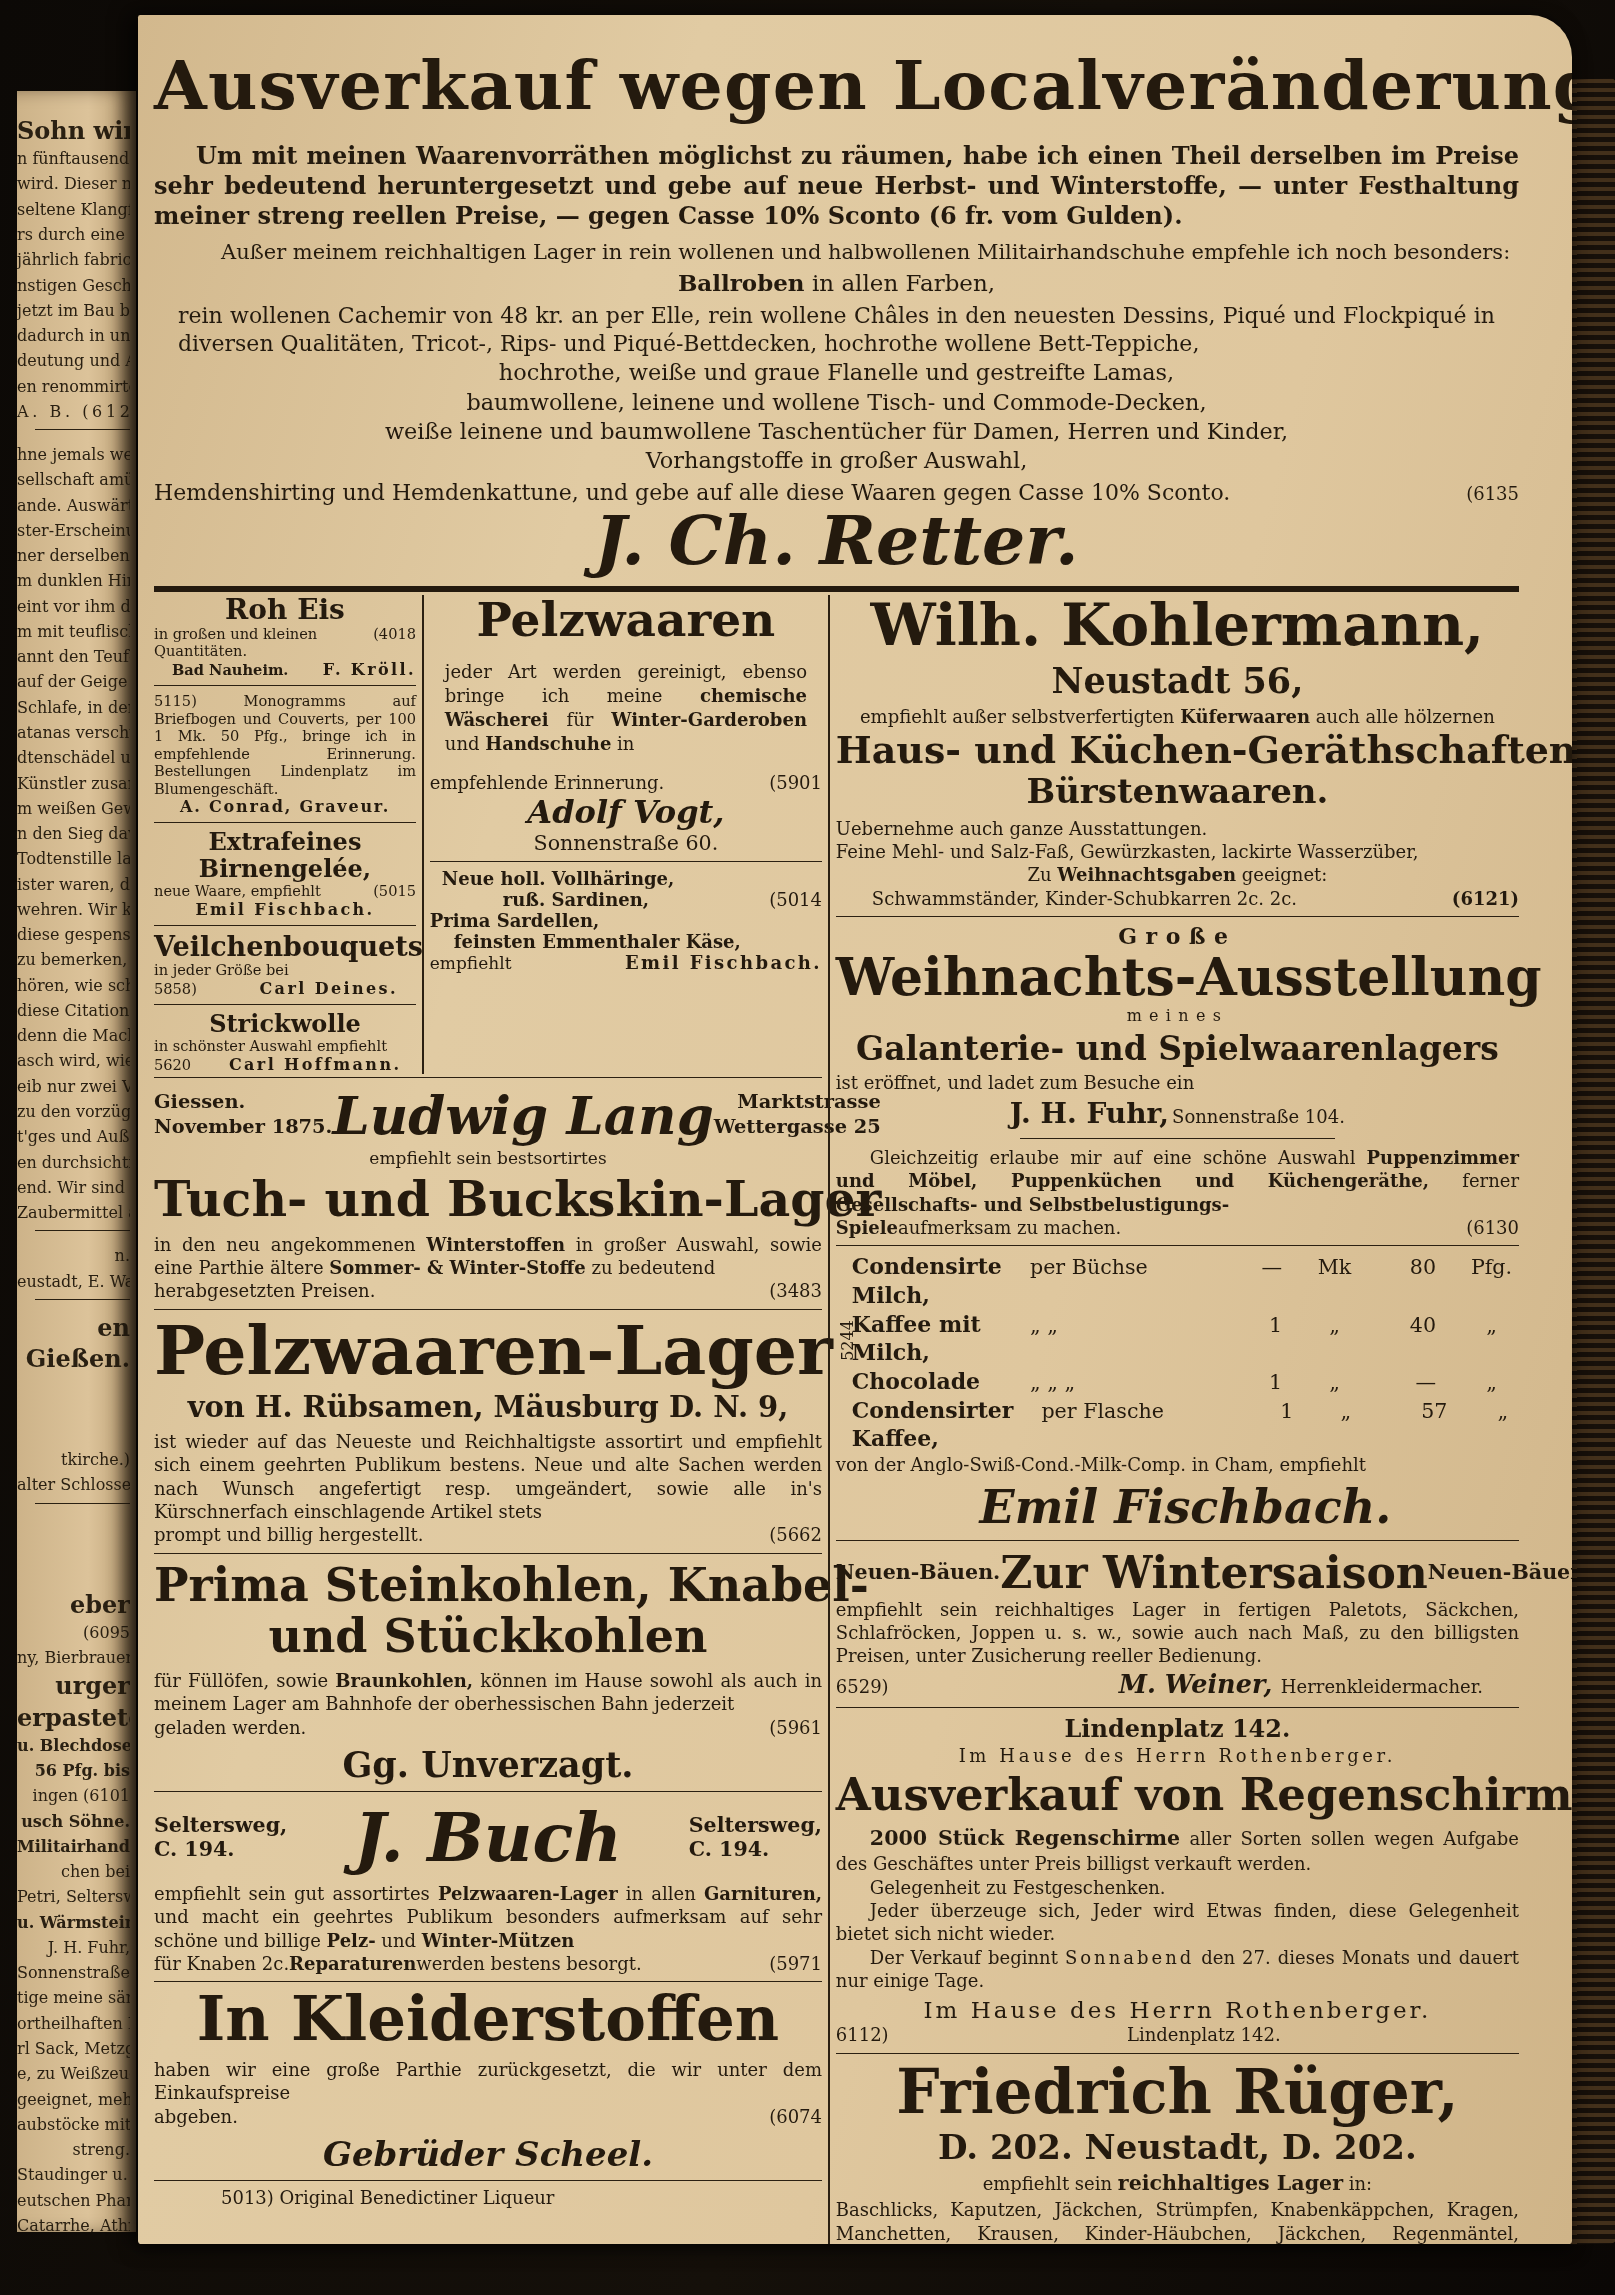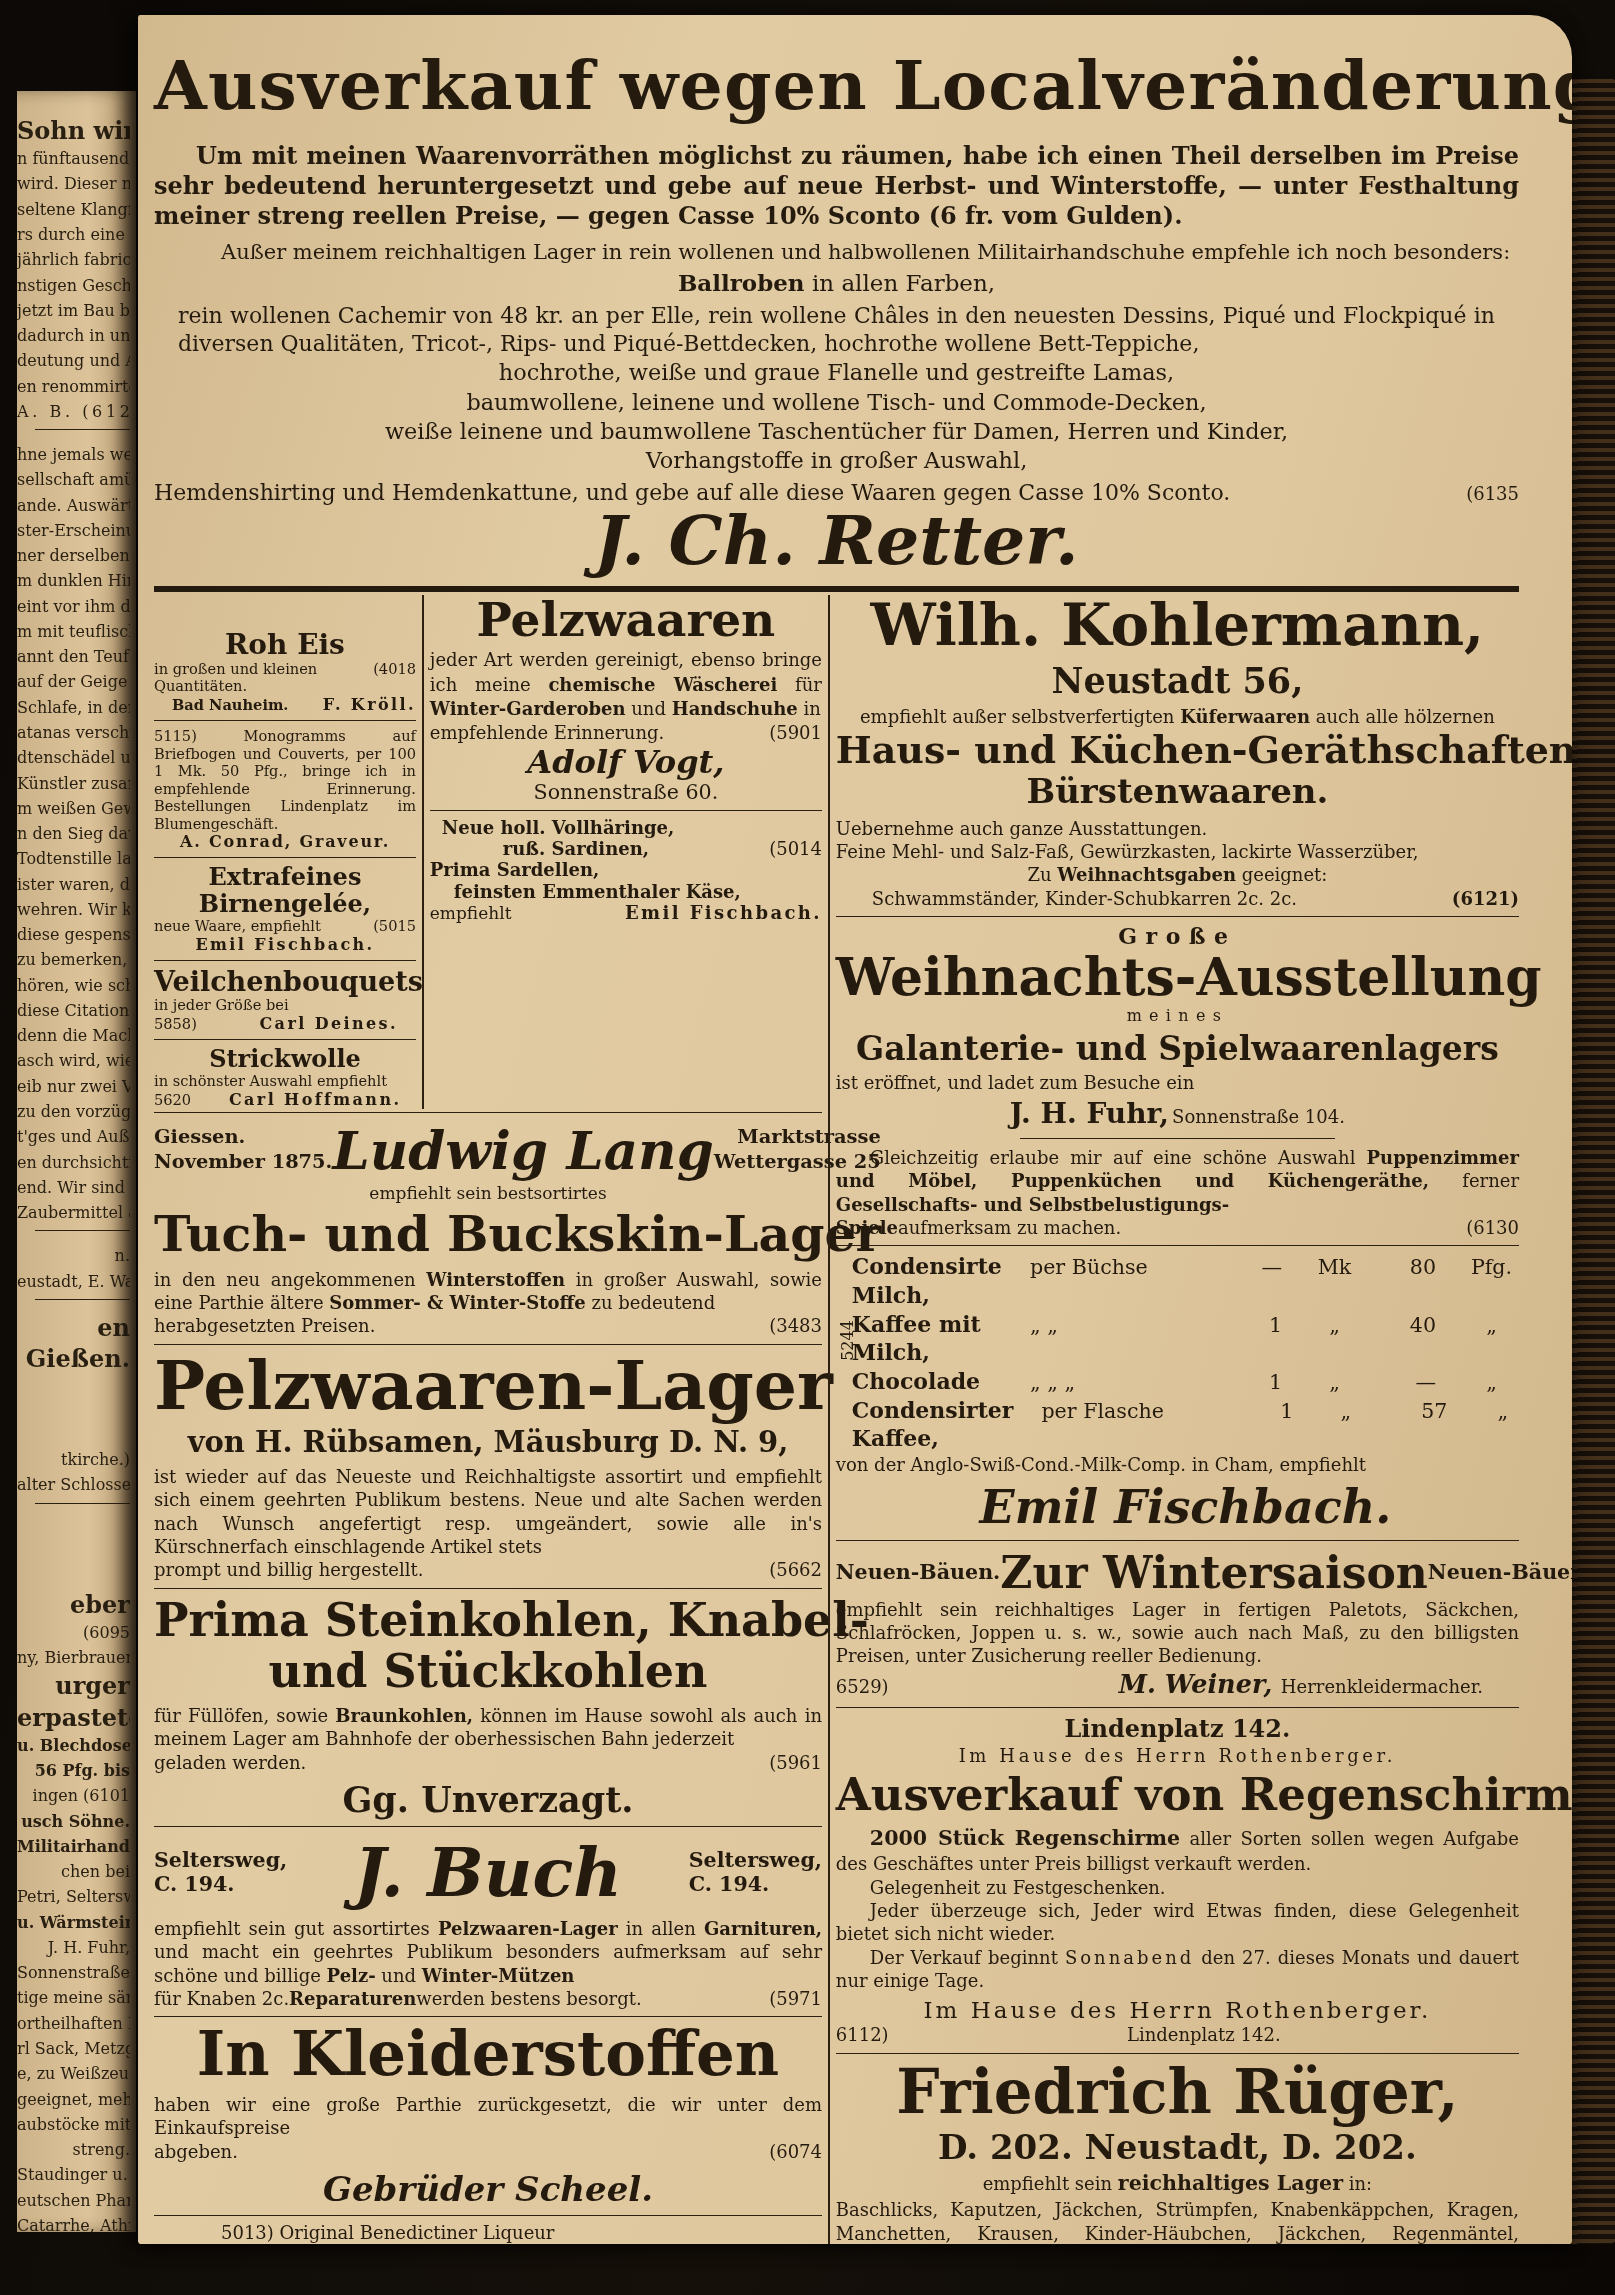--- a/index.html
+++ b/index.html
@@ -30,21 +30,21 @@
   .ret-p3{font-size:22px;line-height:1.28;margin-top:6px;padding:0 24px;text-align:justify;}
   .ret-c{font-size:22.4px;text-align:center;line-height:1.3;}
   .ret-p4{font-size:22px;margin-top:4.9px;}
   .ret-sig{font-size:68px;font-weight:bold;font-style:italic;text-align:center;line-height:1.05;}
   .ref{font-size:18px;white-space:nowrap;}
   
   .content{display:flex;margin-top:3.6px;}
   .colL{width:668px;flex:none;}
   .colR{flex:1;min-width:0;}
   .adsrow{display:flex;}
-  .adc1{width:262px;flex:none;margin-top:35px;}
+  .adc1{width:262px;flex:none;}
   .adc2{flex:1;min-width:0;}
   .adbody{font-size:14.6px;line-height:1.2;}
   .h-roh{font-size:28px;font-weight:bold;text-align:center;line-height:1.05;}
   .h-birn{font-size:24px;font-weight:bold;text-align:center;line-height:1.1;}
   .h-veil{font-size:27px;font-weight:bold;text-align:center;line-height:1.1;}
   .h-strick{font-size:24px;font-weight:bold;text-align:center;line-height:1.1;}
   .sig-s{font-size:16px;font-weight:bold;letter-spacing:2.4px;white-space:nowrap;}
   .h-pelz{font-size:47px;font-weight:bold;text-align:center;line-height:1.05;margin-bottom:3.6px;}
   .pelz-body{font-size:18px;line-height:1.34;text-align:justify;}
   .vogt-sig{font-size:32px;font-weight:bold;font-style:italic;text-align:center;line-height:1.1;}
@@ -270,21 +270,21 @@
                 <span style="width:14.6px"></span>
               </div>
             </section>
           </div>
 
           <div class="vr"></div>
 
           <div class="adc2">
             <section>
               <div class="h-pelz">Pelzwaaren</div>
-              <p class="pelz-body" style="margin:0"><span>jeder Art werden gereinigt, ebenso bringe ich meine </span><span class="b">chemische Wäscherei</span><span> für </span><span class="b">Winter-Garderoben</span><span> und </span><span class="b">Handschuhe</span><span> in</span></p>
+              <p class="pelz-body" style="margin:15px"><span>jeder Art werden gereinigt, ebenso bringe ich meine </span><span class="b">chemische Wäscherei</span><span> für </span><span class="b">Winter-Garderoben</span><span> und </span><span class="b">Handschuhe</span><span> in</span></p>
               <div class="row pelz-body">
                 <span>empfehlende Erinnerung.</span>
                 <span class="grow"></span>
                 <span class="ref">(5901</span>
               </div>
               <div class="vogt-sig">Adolf Vogt,</div>
               <div class="vogt-addr">Sonnenstraße 60.</div>
             </section>
             <div class="hr"></div>
             <section>

